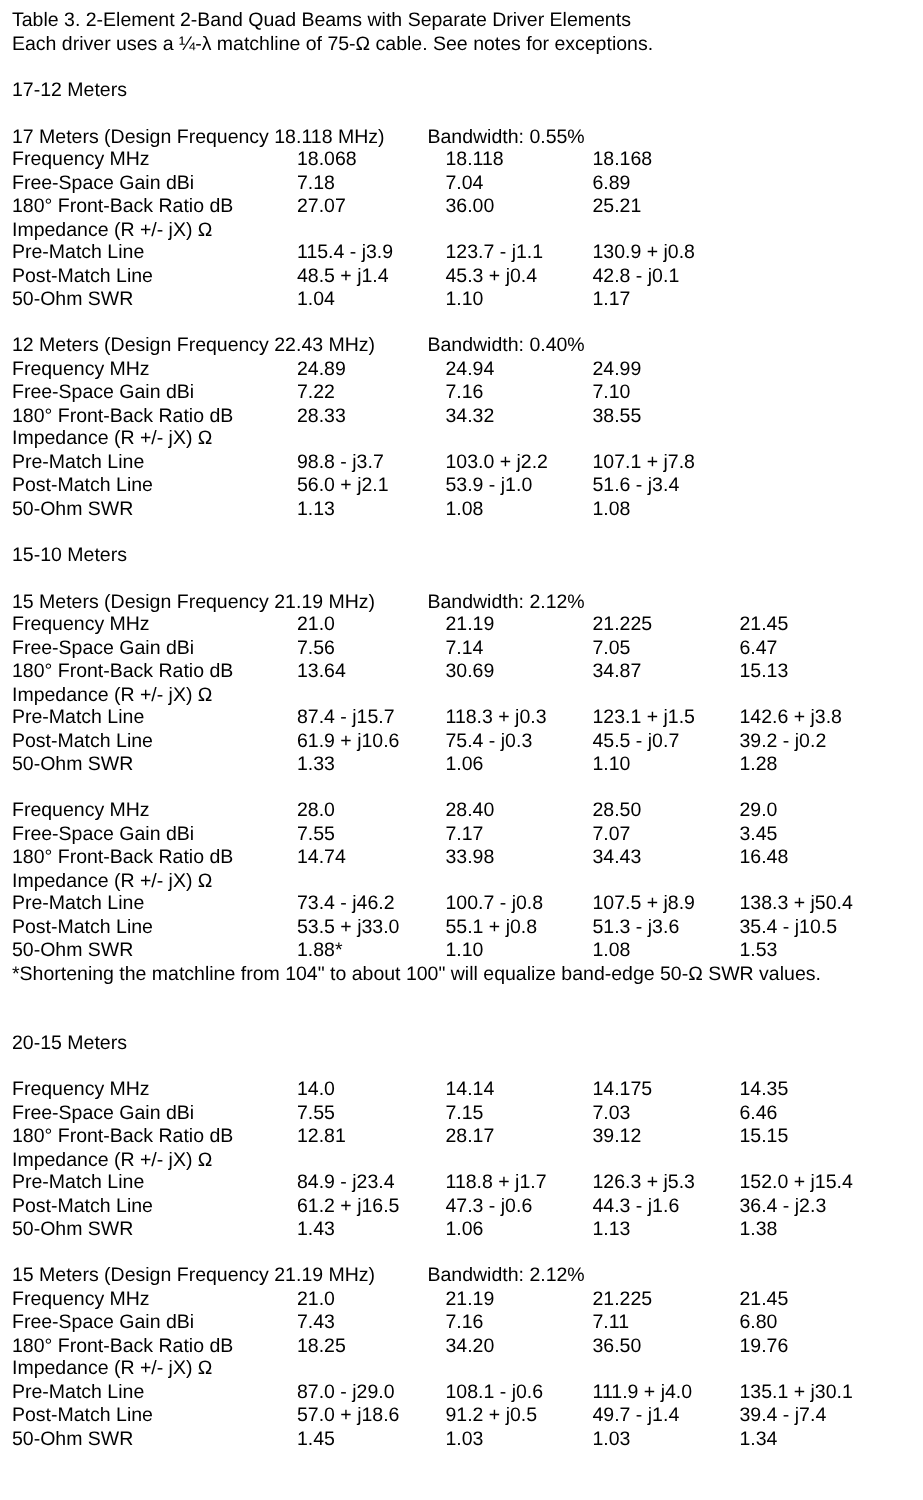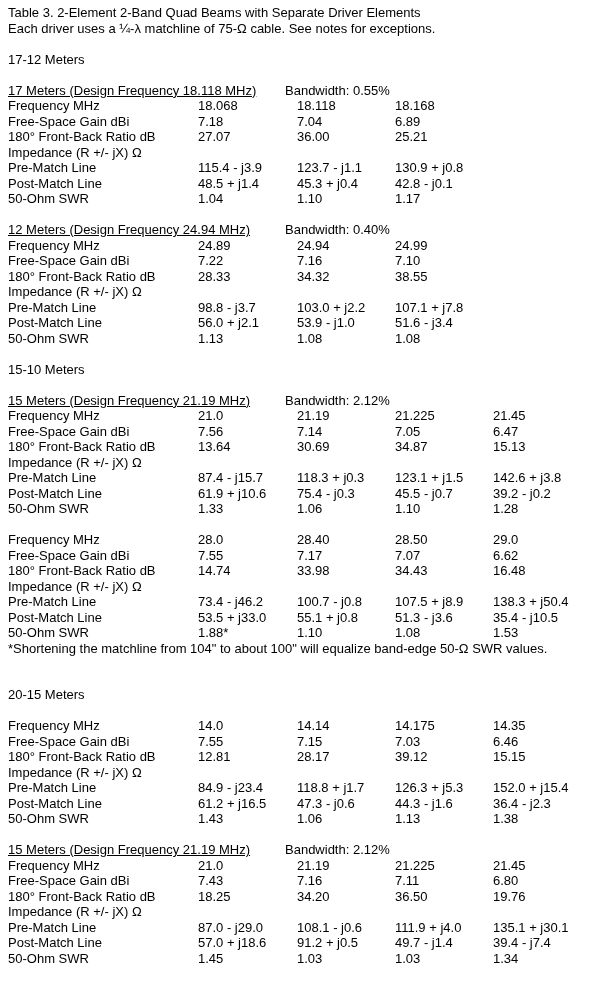--- a/index.html
+++ b/index.html
@@ -18,21 +18,21 @@
   .line {
     height: 15.5px;
     line-height: 15.5px;
     white-space: nowrap;
   }
   .row {
     display: grid;
     grid-template-columns: 190px 99px 98px 98px auto;
   }
   .cell { display: block; }
-  .subheader { position: relative; text-decoration: underline; }
+  .subheader { position: relative; }
   .subheader .bw { position: absolute; left: 277px; top: 0; }
 </style>
 </head>
 <body>
 
 <div class="page">
   <div class="line">Table 3.  2-Element 2-Band Quad Beams with Separate Driver Elements</div>
   <div class="line">Each driver uses a ¼-λ matchline of 75-Ω cable.  See notes for exceptions.</div>
   <div class="line"></div>
   <div id="content">
@@ -72,21 +72,21 @@
         <span class="cell">45.3 + j0.4</span>
         <span class="cell">42.8 - j0.1</span>
       </div>
       <div class="line row">
         <span class="cell">50-Ohm SWR</span>
         <span class="cell">1.04</span>
         <span class="cell">1.10</span>
         <span class="cell">1.17</span>
       </div>
       <div class="line"></div>
-      <div class="line subheader"><span>12 Meters (Design Frequency 24.94 MHz)</span><span class="bw">Bandwidth: 0.40%</span></div>
+      <div class="line subheader"><span>12 Meters (Design Frequency 22.43 MHz)</span><span class="bw">Bandwidth: 0.40%</span></div>
       <div class="line row">
         <span class="cell">Frequency MHz</span>
         <span class="cell">24.89</span>
         <span class="cell">24.94</span>
         <span class="cell">24.99</span>
       </div>
       <div class="line row">
         <span class="cell">Free-Space Gain dBi</span>
         <span class="cell">7.22</span>
         <span class="cell">7.16</span>
@@ -174,21 +174,21 @@
         <span class="cell">28.0</span>
         <span class="cell">28.40</span>
         <span class="cell">28.50</span>
         <span class="cell">29.0</span>
       </div>
       <div class="line row">
         <span class="cell">Free-Space Gain dBi</span>
         <span class="cell">7.55</span>
         <span class="cell">7.17</span>
         <span class="cell">7.07</span>
-        <span class="cell">6.62</span>
+        <span class="cell">3.45</span>
       </div>
       <div class="line row">
         <span class="cell">180° Front-Back Ratio dB</span>
         <span class="cell">14.74</span>
         <span class="cell">33.98</span>
         <span class="cell">34.43</span>
         <span class="cell">16.48</span>
       </div>
       <div class="line row">
         <span class="cell">Impedance (R +/- jX) Ω</span>

